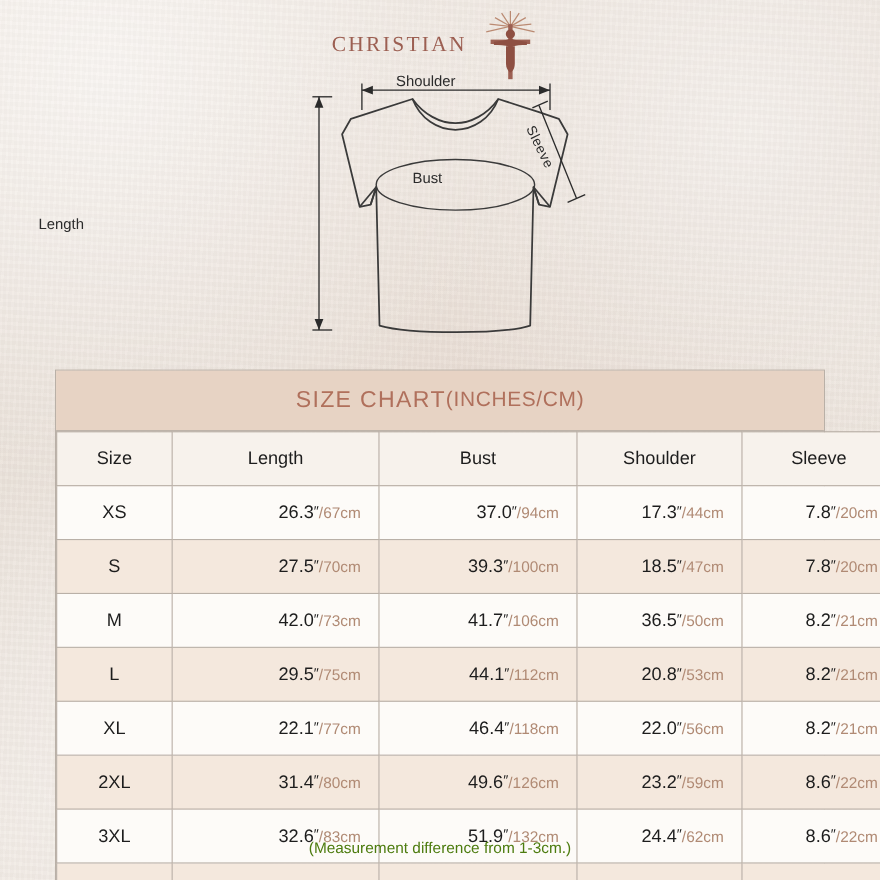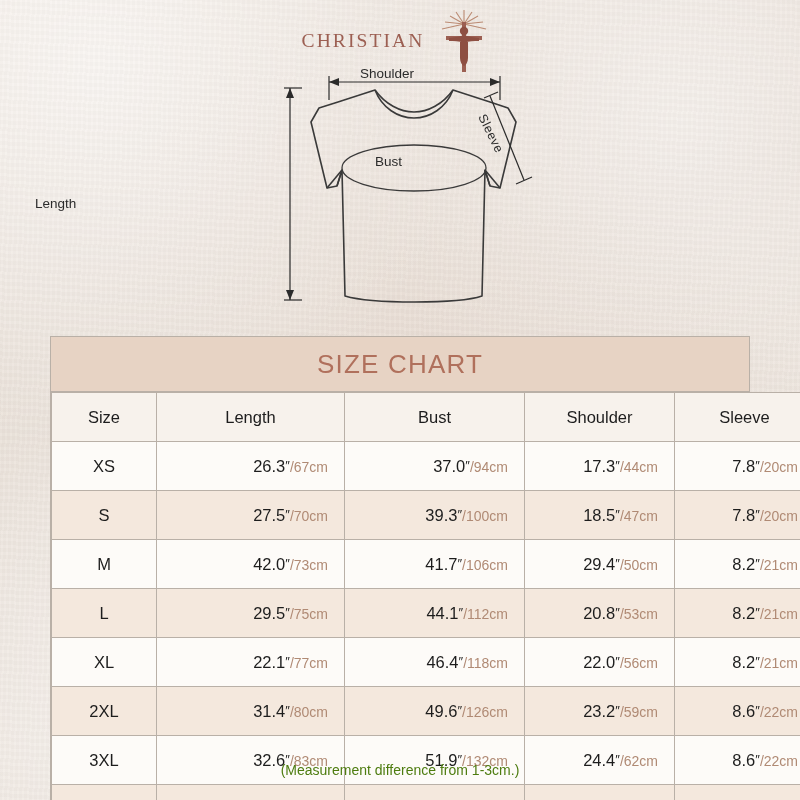--- a/index.html
+++ b/index.html
@@ -110,21 +110,21 @@
     height: 54px;
     background: #e7d3c4;
     display: flex;
     align-items: center;
     justify-content: center;
     color: #b0705c;
     font-family: "Liberation Sans", sans-serif;
     border-bottom: 1px solid #b9b0a7;
   }
   .chart-title .t-main {
-    font-size: 26px;
+    font-size: 21px;
     letter-spacing: 1.2px;
   }
   .chart-title .t-sub {
     font-size: 19px;
     letter-spacing: 0.6px;
   }
   table {
     border-collapse: collapse;
     width: 100%;
     table-layout: fixed;
@@ -262,20 +262,21 @@
     </svg>
     <span class="dlabel lbl-shoulder">Shoulder</span>
     <span class="dlabel lbl-bust">Bust</span>
     <span class="dlabel lbl-length">Length</span>
     <span class="dlabel lbl-sleeve">Sleeve</span>
   </div>
 
   <div class="chart">
     <div class="chart-title">
       <span class="t-main">SIZE CHART</span>
+      <span class="t-sub">(INCHES/CM)</span>
     </div>
     <table>
       <colgroup>
         <col class="c0">
           <col class="c1">
           <col class="c2">
           <col class="c3">
           <col class="c4">
       </colgroup>
       <thead>
@@ -299,21 +300,21 @@
             <td class="size-cell">S</td>
             <td class="val"><span class="inch">27.5</span><span class="inch"><span class="q">″</span></span><span class="cm">/70cm</span></td>
             <td class="val"><span class="inch">39.3</span><span class="inch"><span class="q">″</span></span><span class="cm">/100cm</span></td>
             <td class="val"><span class="inch">18.5</span><span class="inch"><span class="q">″</span></span><span class="cm">/47cm</span></td>
             <td class="val"><span class="inch">7.8</span><span class="inch"><span class="q">″</span></span><span class="cm">/20cm</span></td>
           </tr>
           <tr>
             <td class="size-cell">M</td>
             <td class="val"><span class="inch">42.0</span><span class="inch"><span class="q">″</span></span><span class="cm">/73cm</span></td>
             <td class="val"><span class="inch">41.7</span><span class="inch"><span class="q">″</span></span><span class="cm">/106cm</span></td>
-            <td class="val"><span class="inch">29.4</span><span class="inch"><span class="q">″</span></span><span class="cm">/50cm</span></td>
+            <td class="val"><span class="inch">36.5</span><span class="inch"><span class="q">″</span></span><span class="cm">/50cm</span></td>
             <td class="val"><span class="inch">8.2</span><span class="inch"><span class="q">″</span></span><span class="cm">/21cm</span></td>
           </tr>
           <tr>
             <td class="size-cell">L</td>
             <td class="val"><span class="inch">29.5</span><span class="inch"><span class="q">″</span></span><span class="cm">/75cm</span></td>
             <td class="val"><span class="inch">44.1</span><span class="inch"><span class="q">″</span></span><span class="cm">/112cm</span></td>
             <td class="val"><span class="inch">20.8</span><span class="inch"><span class="q">″</span></span><span class="cm">/53cm</span></td>
             <td class="val"><span class="inch">8.2</span><span class="inch"><span class="q">″</span></span><span class="cm">/21cm</span></td>
           </tr>
           <tr>

